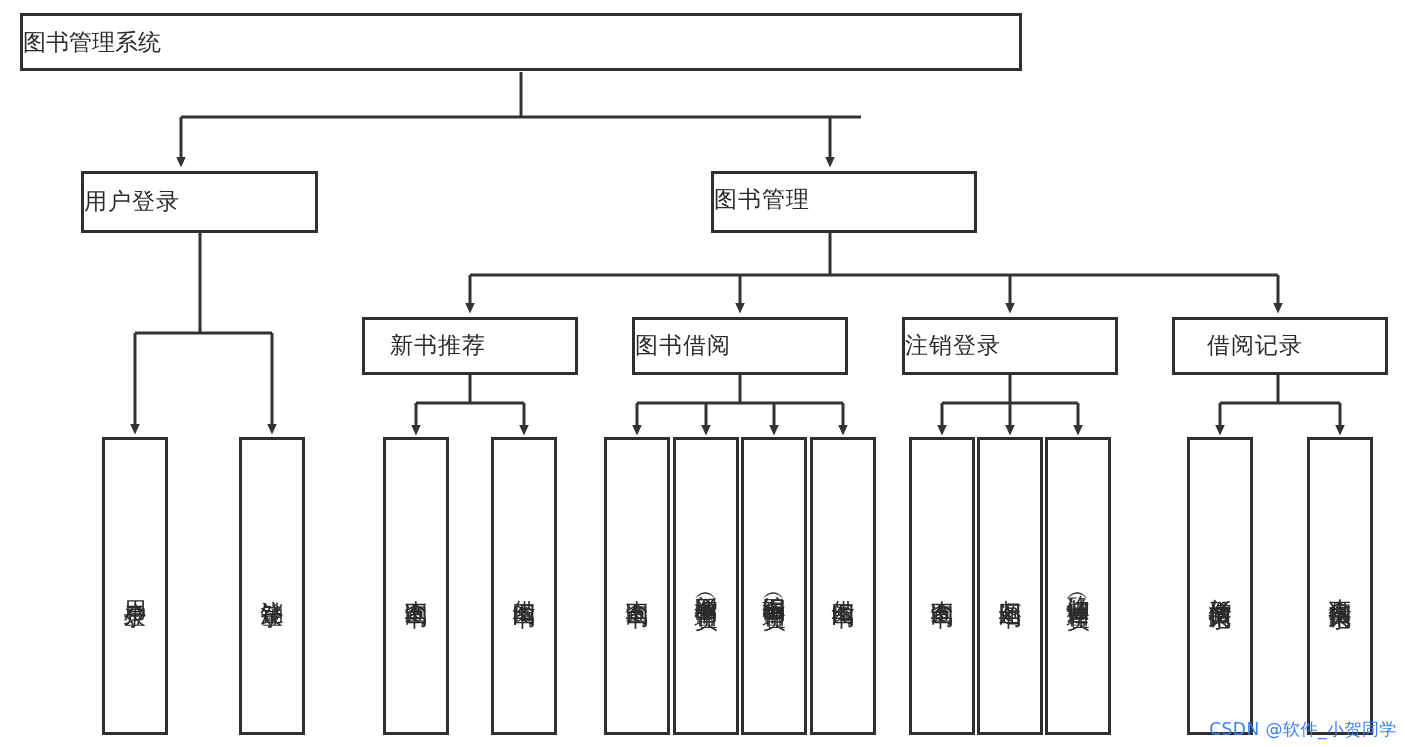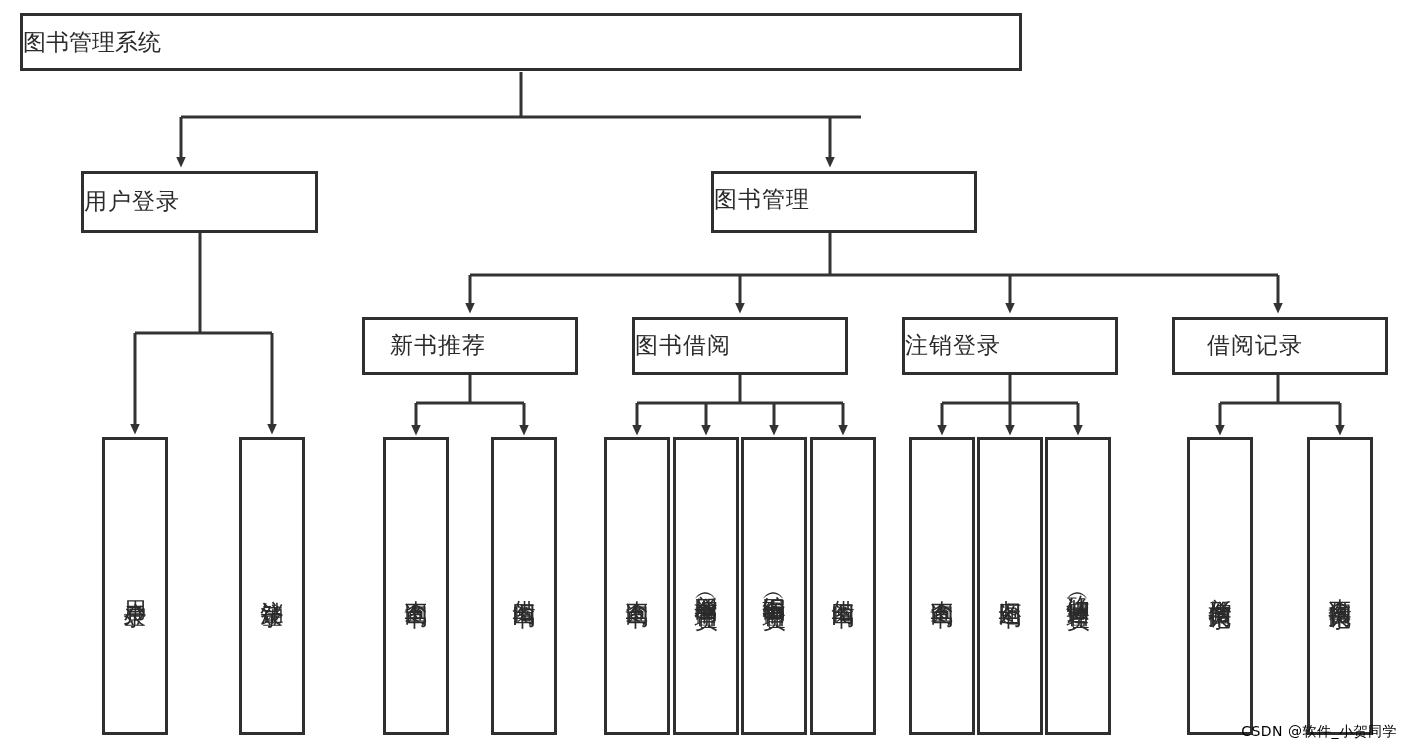--- a/index.html
+++ b/index.html
@@ -56,22 +56,22 @@
     font-size: 23px;
     line-height: 1.26;
     letter-spacing: 2px;
     white-space: nowrap;
     color: #2b2b2b;
   }
   .watermark {
     position: absolute;
     right: 8px;
     bottom: 6px;
-    font-size: 14px;
-    color: #000000;
+    font-size: 17px;
+    color: #3b82f6;
     letter-spacing: 0.5px;
     white-space: nowrap;
     user-select: none;
   }
 </style>
 </head>
 <body>
 
 <div id="canvas">
 

